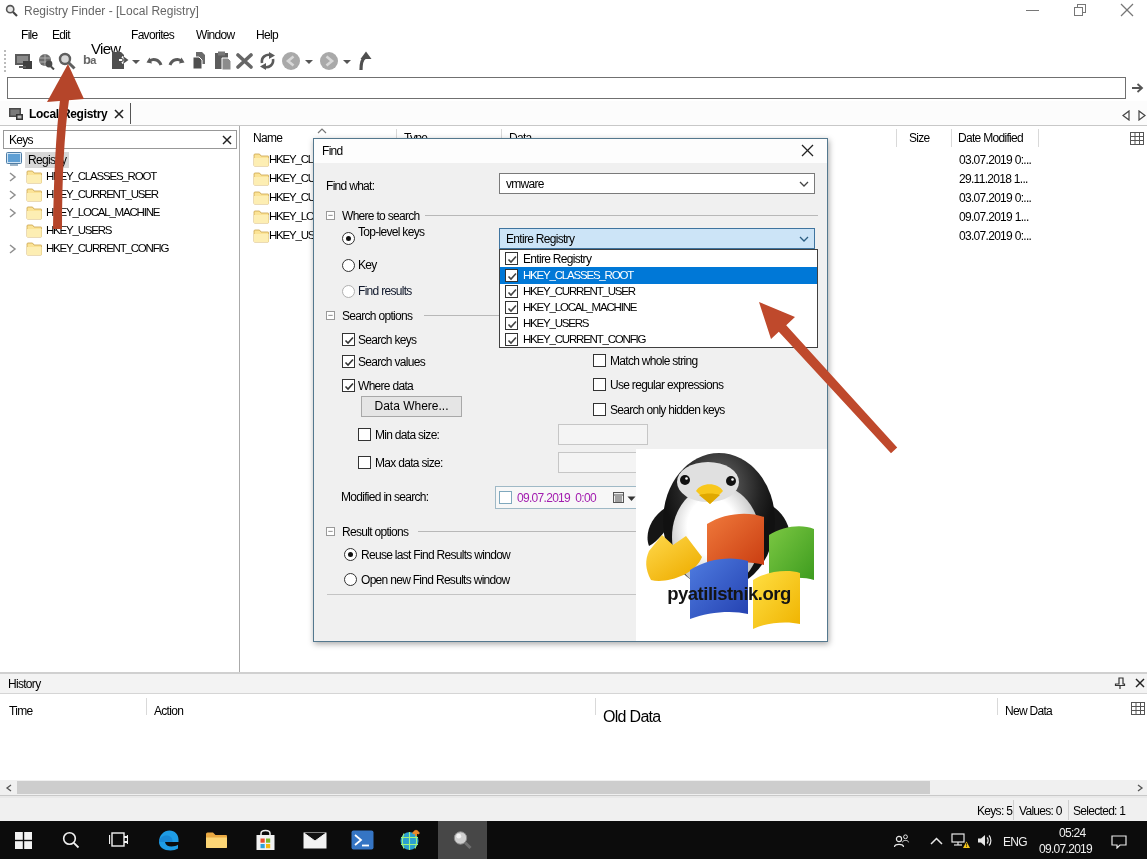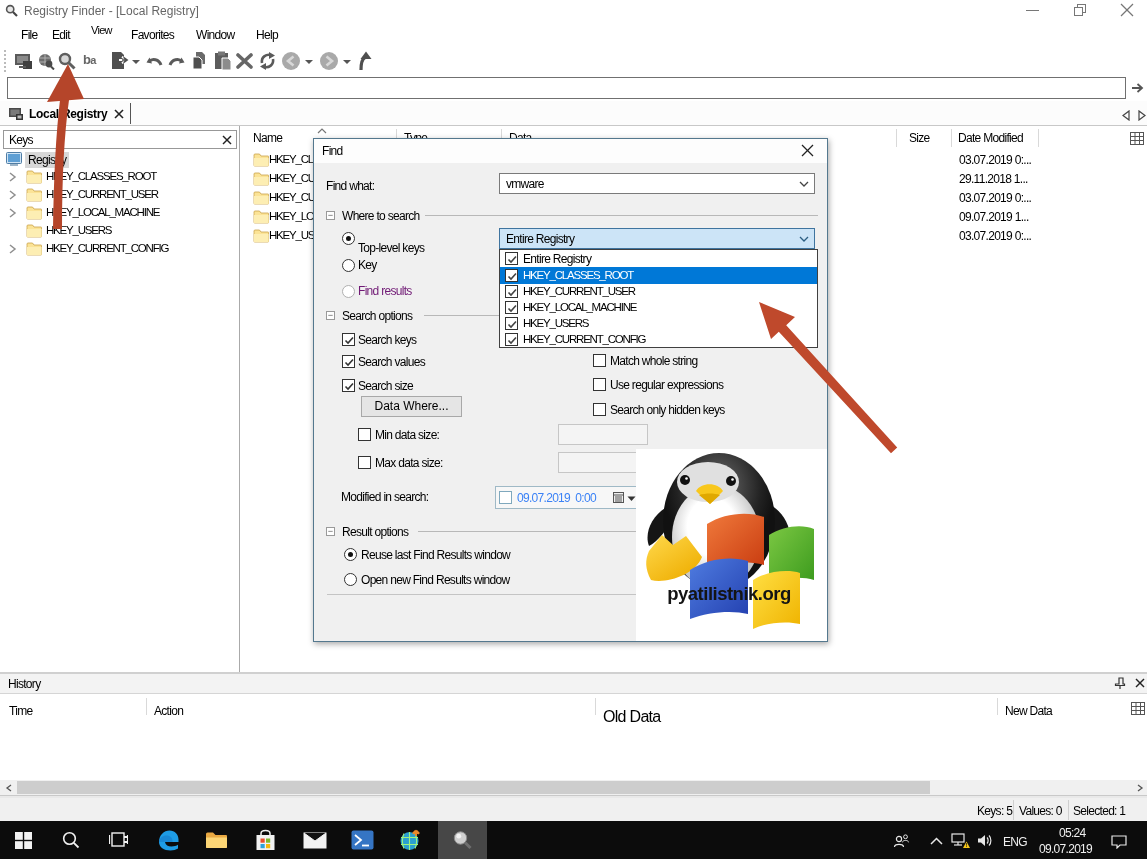--- a/index.html
+++ b/index.html
@@ -39,21 +39,21 @@
  <rect x="4.5" y="1.5" width="8" height="8"></rect>
       <rect x="1.5" y="4.5" width="8" height="8" fill="#fff"></rect>
 </svg>
 <svg class="abs" style="left:1119px;top:2px" width="16" height="16" viewBox="0 0 16 16" stroke="#777" stroke-width="1.3">
  <line x1="2" y1="2" x2="14" y2="14"></line>
       <line x1="14" y1="2" x2="2" y2="14"></line>
 </svg>
 
 <div class="lbl" style="left:21px;top:28px;font-size:12px">File</div>
 <div class="lbl" style="left:52px;top:28px;font-size:12px">Edit</div>
-<div class="lbl" style="left:91px;top:24px;font-size:11px">View</div>
+<div class="lbl" style="left:91px;top:40px;font-size:15px">View</div>
 <div class="lbl" style="left:131px;top:28px;font-size:12px">Favorites</div>
 <div class="lbl" style="left:196px;top:28px;font-size:12px">Window</div>
 <div class="lbl" style="left:256px;top:28px;font-size:12px">Help</div>
 
 <div id="toolbar" class="abs" style="left:0;top:47px;width:1147px;height:28px">
  <div class="abs" style="left:4px;top:3px;width:2px;height:22px;background-image:repeating-linear-gradient(#bbb 0 2px,transparent 2px 4px)"></div>
 
  <svg class="abs" style="left:14px;top:6px" width="20" height="17" viewBox="0 0 20 17">
   <rect x="1" y="1" width="15" height="11" fill="#5a5a5a"></rect>
   <rect x="3" y="3" width="11" height="7" fill="#8a8a8a"></rect>
@@ -327,30 +327,30 @@
  <div class="abs" style="left:499px;top:173px;width:316px;height:21px;background:#fff;border:1px solid #7a7a7a"></div>
  <div class="lbl" style="left:506px;top:177px;font-size:12px">vmware</div>
  <svg class="abs" style="left:799px;top:181px" width="10" height="6" viewBox="0 0 10 6">
         <path d="M1 1 L5 5 L9 1" fill="none" stroke="#444" stroke-width="1.3"></path>
       </svg>
 
  <div class="grp" style="left:326px;top:211px">−</div>
  <div class="lbl" style="left:342px;top:209px;font-size:12px">Where to search</div>
  <div class="hline" style="left:425px;top:215px;width:393px"></div>
  <div class="radio on" style="left:342px;top:232px"></div>
- <div class="lbl" style="left:358px;top:241px;font-size:12px">Top-level keys</div>
+ <div class="lbl" style="left:358px;top:225px;font-size:12px">Top-level keys</div>
  <div class="abs" style="left:499px;top:228px;width:316px;height:21px;background:#cce4f7;border:1px solid #3f749f"></div>
  <div class="lbl" style="left:506px;top:232px;font-size:12px">Entire Registry</div>
  <svg class="abs" style="left:799px;top:236px" width="10" height="6" viewBox="0 0 10 6">
         <path d="M1 1 L5 5 L9 1" fill="none" stroke="#2c5e82" stroke-width="1.3"></path>
       </svg>
  <div class="radio" style="left:342px;top:259px"></div>
  <div class="lbl" style="left:358px;top:258px;font-size:12px">Key</div>
  <div class="radio" style="left:342px;top:285px;border-color:#b0b0b0"></div>
- <div class="lbl" style="left:358px;top:284px;font-size:12px;color:#701a75">Find results</div>
+ <div class="lbl" style="left:358px;top:284px;font-size:12px;color:#0f172a">Find results</div>
 
  <div class="grp" style="left:326px;top:311px">−</div>
  <div class="lbl" style="left:342px;top:309px;font-size:12px">Search options</div>
  <div class="hline" style="left:424px;top:315px;width:394px"></div>
  <div class="cb" style="left:342px;top:333px">
         <svg width="13" height="13" viewBox="0 0 13 13">
           <path d="M2.5 6.5 L5 9 L10 3.5" fill="none" stroke="#333" stroke-width="1.6"></path>
         </svg>
       </div>
  <div class="lbl" style="left:358px;top:333px;font-size:12px">Search keys</div>
@@ -358,33 +358,33 @@
         <svg width="13" height="13" viewBox="0 0 13 13">
           <path d="M2.5 6.5 L5 9 L10 3.5" fill="none" stroke="#333" stroke-width="1.6"></path>
         </svg>
       </div>
  <div class="lbl" style="left:358px;top:355px;font-size:12px">Search values</div>
  <div class="cb" style="left:342px;top:379px">
         <svg width="13" height="13" viewBox="0 0 13 13">
           <path d="M2.5 6.5 L5 9 L10 3.5" fill="none" stroke="#333" stroke-width="1.6"></path>
         </svg>
       </div>
- <div class="lbl" style="left:358px;top:379px;font-size:12px">Search size</div>
+ <div class="lbl" style="left:358px;top:379px;font-size:12px">Where data</div>
  <div class="abs" style="left:361px;top:396px;width:101px;height:21px;background:#e5e5e5;border:1px solid #a8a8a8;text-align:center;font-size:12px;line-height:19px">Data Where...</div>
  <div class="cb" style="left:358px;top:428px"></div>
  <div class="lbl" style="left:375px;top:428px;font-size:12px">Min data size:</div>
  <div class="abs" style="left:558px;top:424px;width:90px;height:21px;background:#f4f4f4;border:1px solid #c6c6c6"></div>
  <div class="cb" style="left:358px;top:456px"></div>
  <div class="lbl" style="left:375px;top:456px;font-size:12px">Max data size:</div>
  <div class="abs" style="left:558px;top:452px;width:90px;height:21px;background:#f4f4f4;border:1px solid #c6c6c6"></div>
 
  <div class="lbl" style="left:341px;top:490px;font-size:12px">Modified in search:</div>
  <div class="abs" style="left:495px;top:486px;width:143px;height:23px;background:#f7f7f7;border:1px solid #9fb9c6"></div>
  <div class="cb" style="left:499px;top:491px;border-color:#7fa8bd"></div>
- <div class="lbl" style="left:517px;top:491px;font-size:12px;color:#3b82f6">09.07.2019&nbsp;&nbsp;0:00</div>
+ <div class="lbl" style="left:517px;top:491px;font-size:12px;color:#a21caf">09.07.2019&nbsp;&nbsp;0:00</div>
  <svg class="abs" style="left:612px;top:490px" width="13" height="14" viewBox="0 0 13 14" fill="none" stroke="#555" stroke-width="1">
   <rect x="1.5" y="2.5" width="10" height="10" fill="#eee"></rect>
         <line x1="1.5" y1="5" x2="11.5" y2="5"></line>
         <line x1="3" y1="7" x2="10" y2="7"></line>
         <line x1="3" y1="9" x2="10" y2="9"></line>
         <line x1="3" y1="11" x2="10" y2="11"></line>
  </svg>
  <svg class="abs" style="left:627px;top:496px" width="9" height="6" viewBox="0 0 9 6">
         <path d="M0.5 0.5 L4.5 5 L8.5 0.5 Z" fill="#333"></path>
       </svg>

